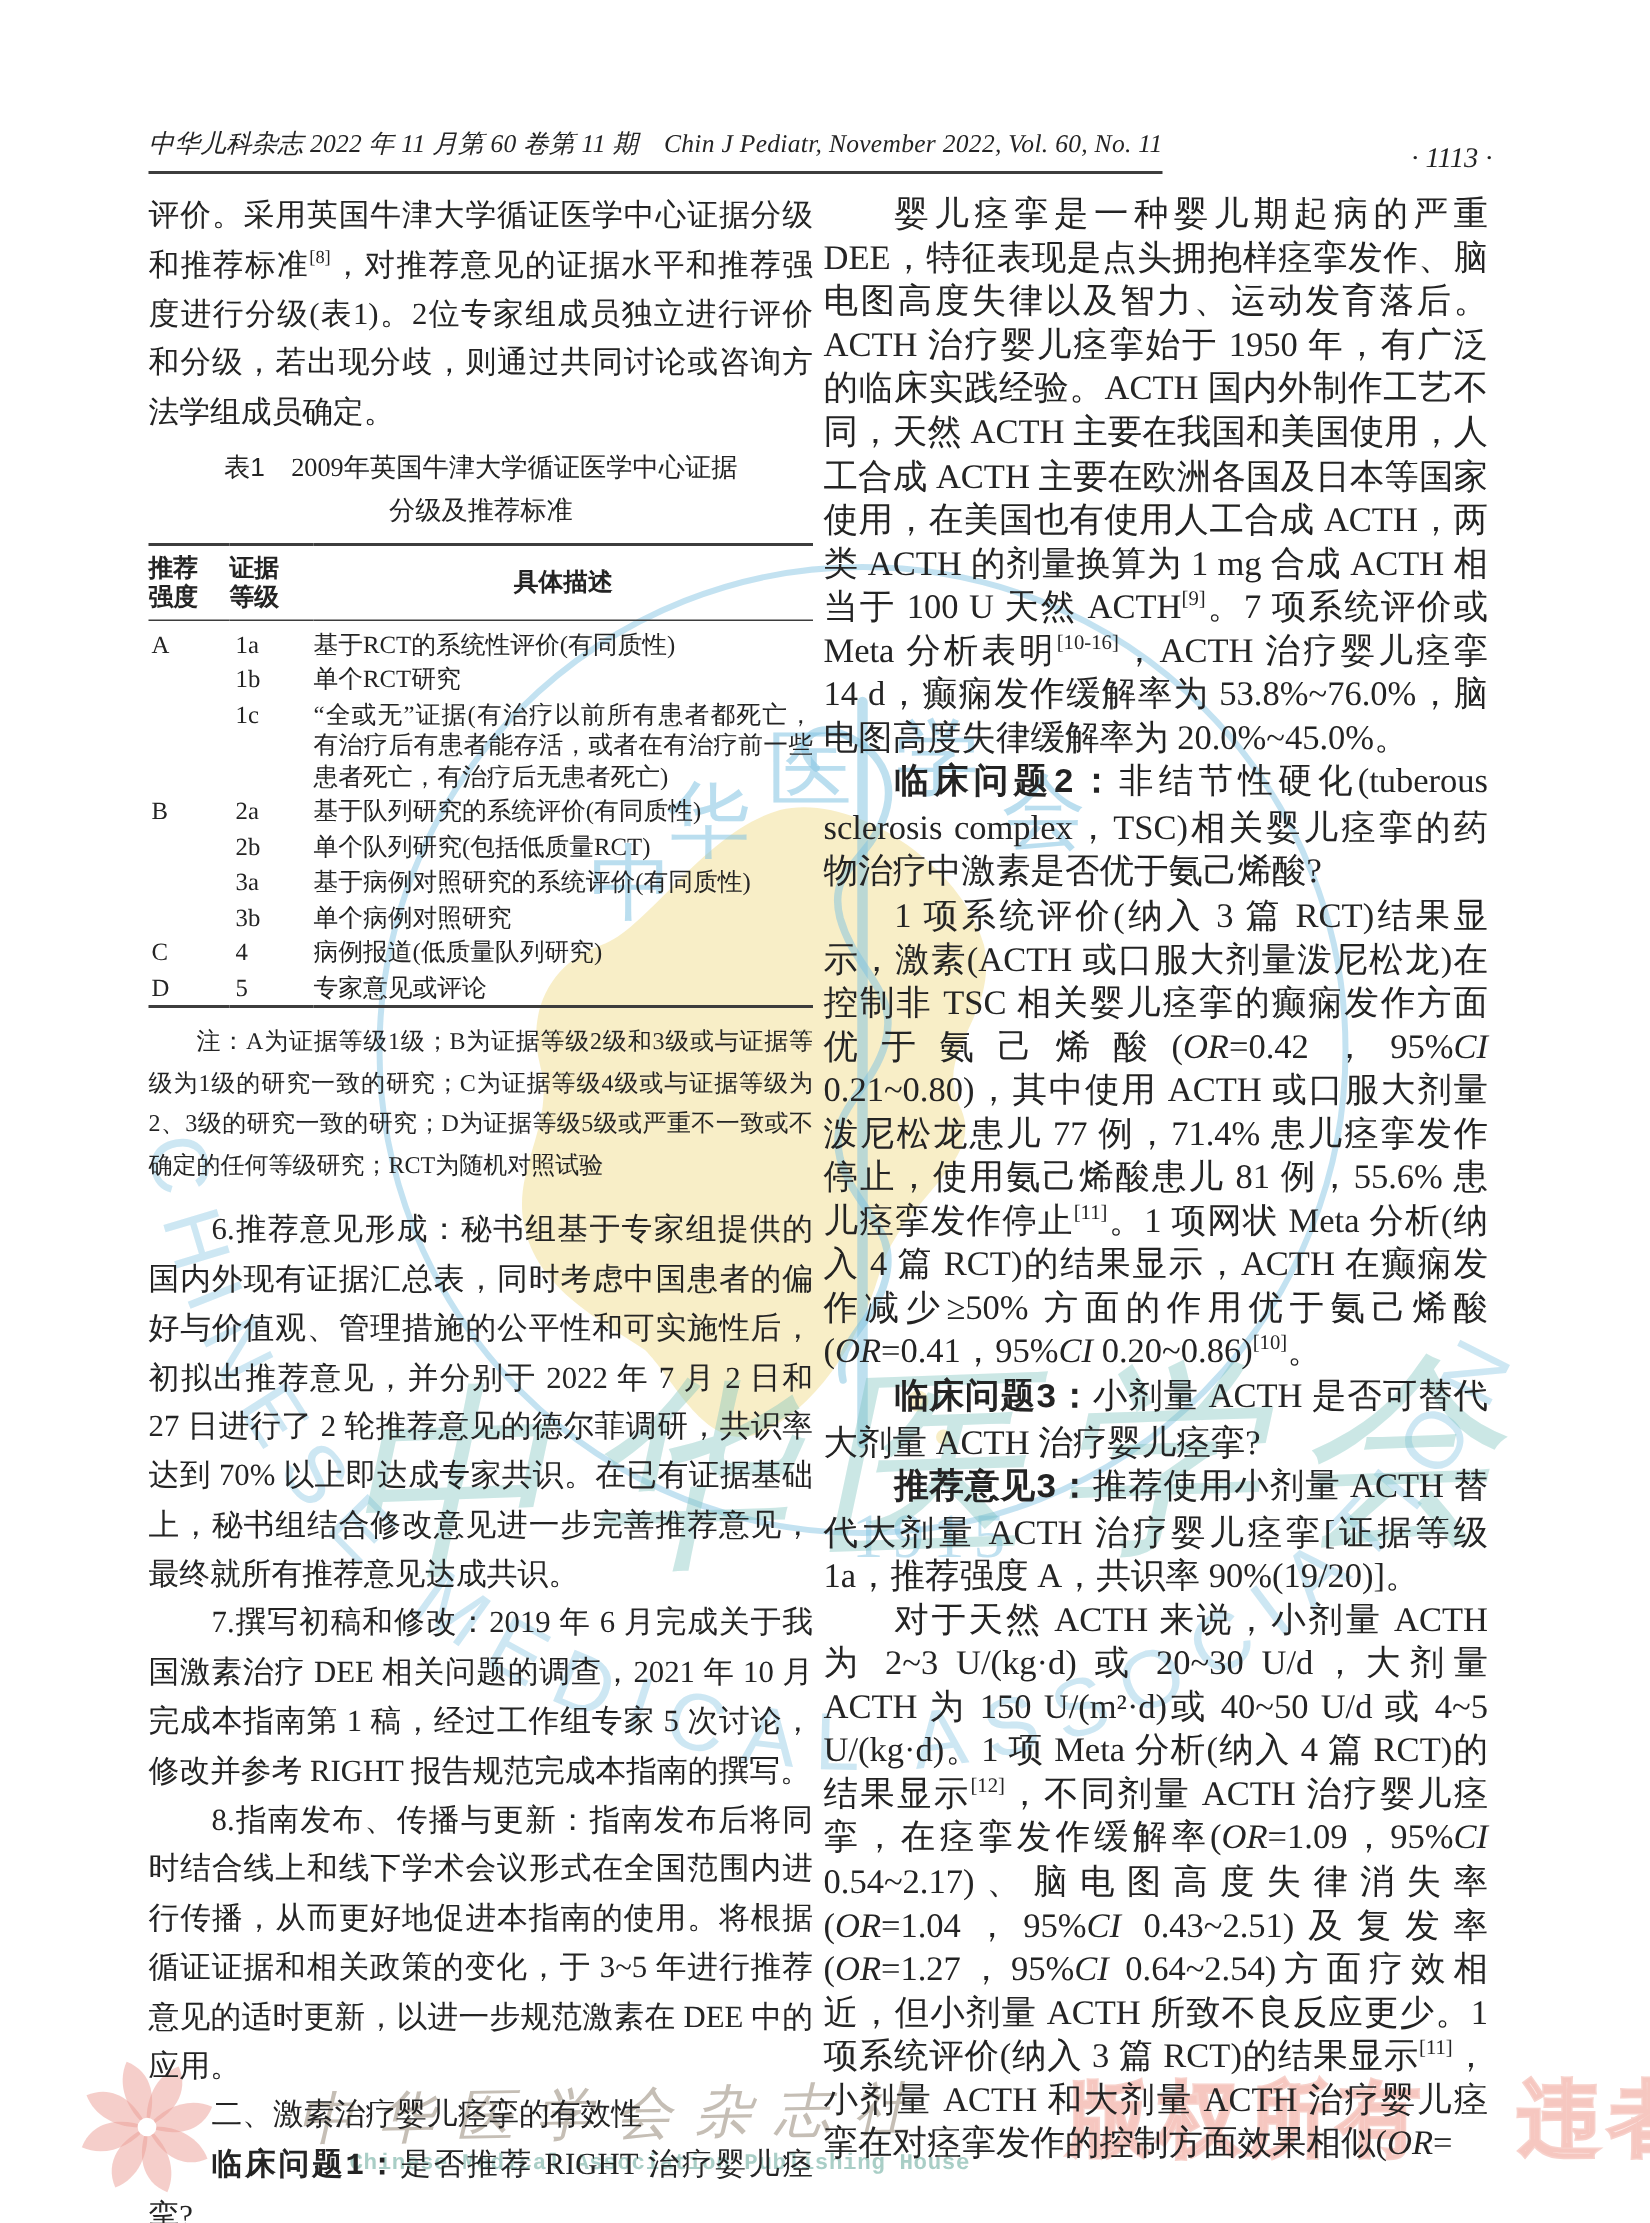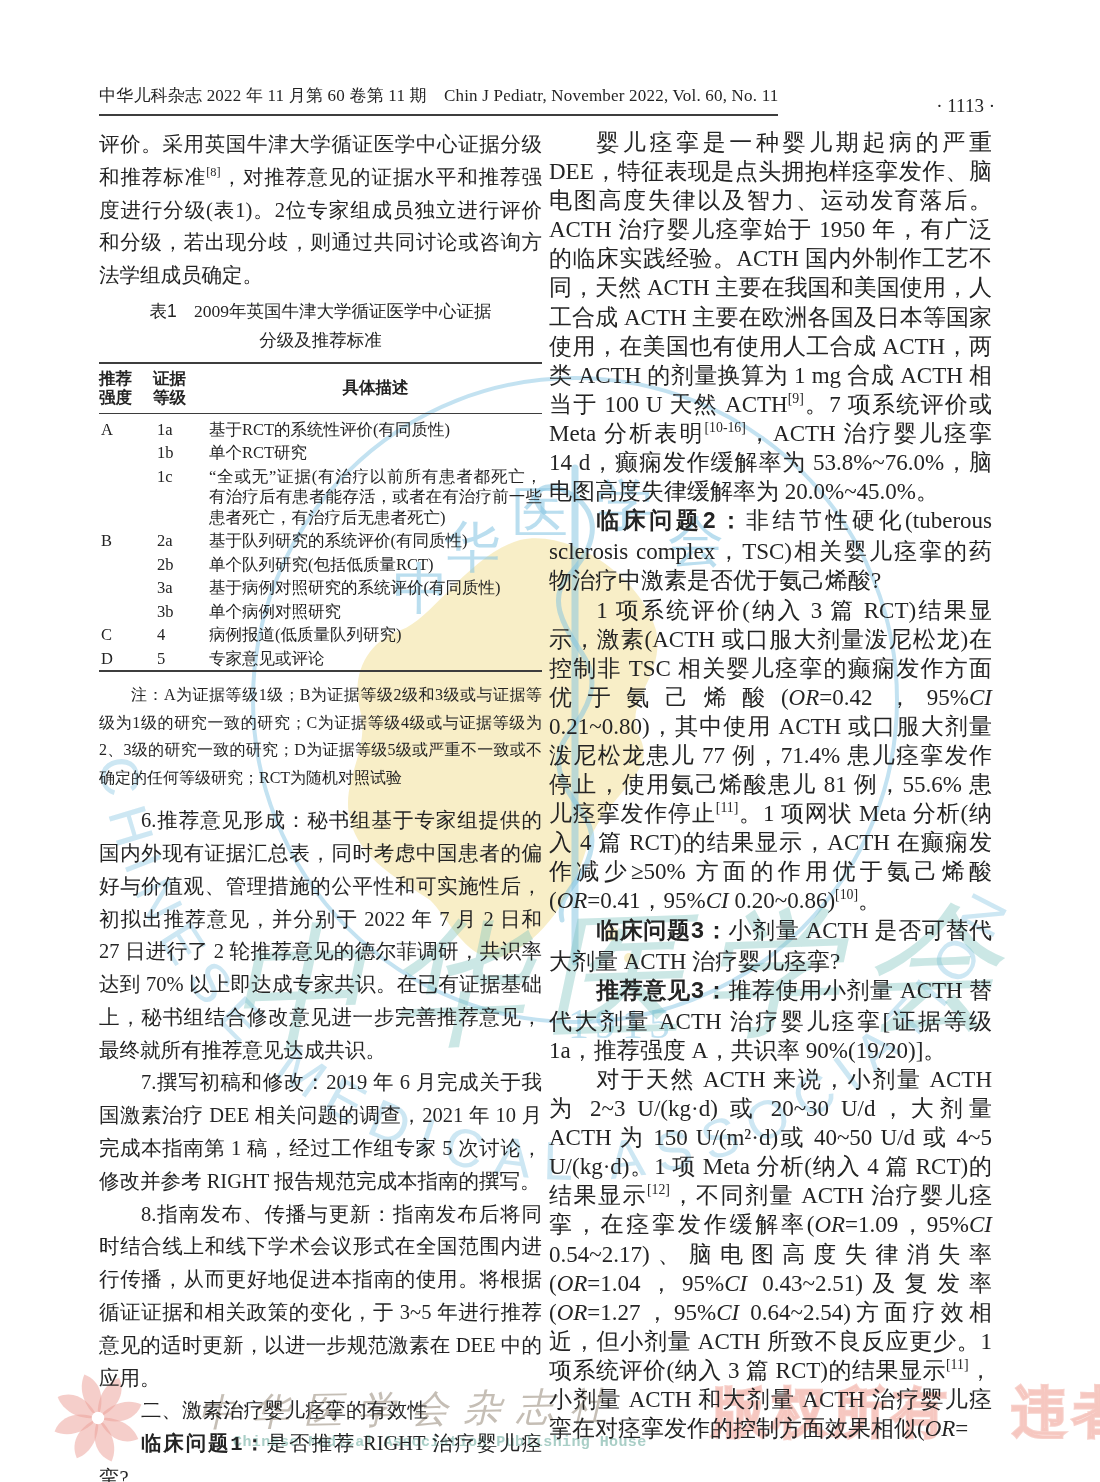--- a/index.html
+++ b/index.html
@@ -2,21 +2,21 @@
 <html><head>
 <meta charset="utf-8">
 <style>
   html,body { margin:0; padding:0; background:#ffffff; }
   .page {
     position:relative; width:1100px; height:1482px; margin:0 auto;
     background:#ffffff; overflow:hidden;
     font-family:"Liberation Serif","DejaVu Serif",serif; color:#242424;
   }
   
-  .page-header { position:absolute; left:99px; top:84px; width:902px; z-index:2; font-size:17px; }
+  .page-header { position:absolute; left:99px; top:84px; width:902px; z-index:2; font-size:17px;font-style:italic; }
   .header-left { display:inline-block; border-bottom:2px solid #3d3d3d; padding-bottom:7px; letter-spacing:0.2px; }
   .page-num { position:absolute; right:6px; top:11px; font-size:19px; }
   
   .col { position:absolute; top:128px; width:443px; z-index:2; text-align:justify; }
   .col-left  { left:99px;  font-size:20.5px; line-height:32.8px; }
   .col-right { left:549px; font-size:23px; line-height:29.1px; }
   .para { margin:0; text-indent:2.05em; }
   .para.cont { text-indent:0; }
   .ph { font-family:Liberation Mono, monospace; font-weight:700; }
   sup { font-size:0.6em; line-height:0; }

